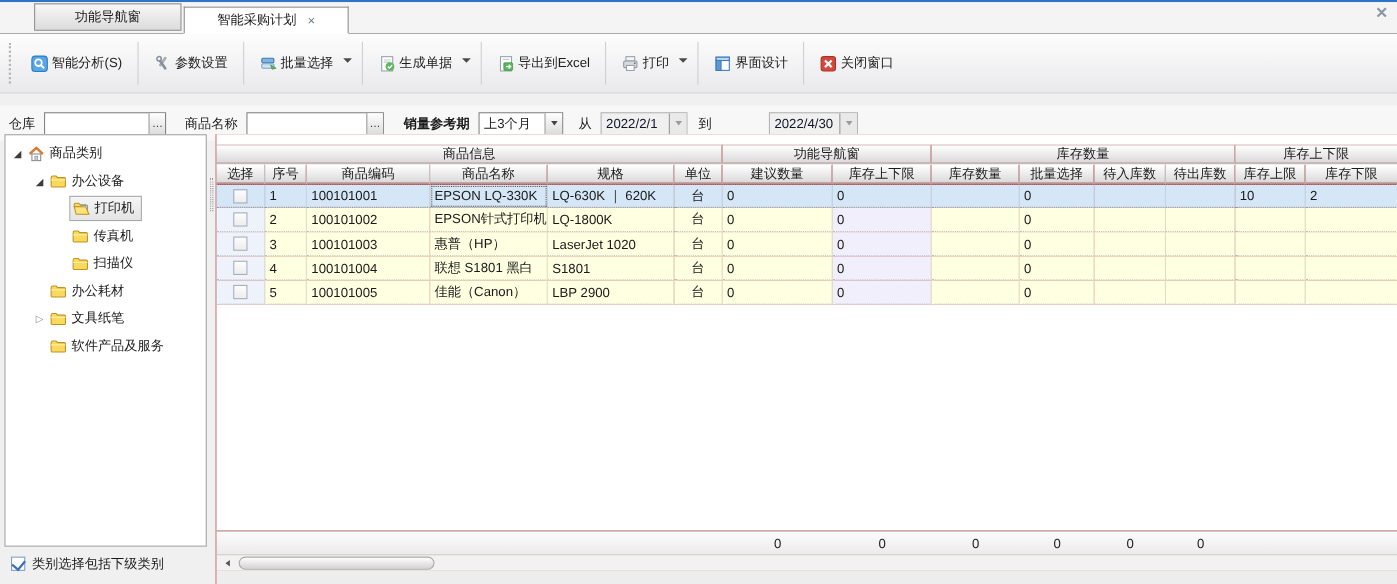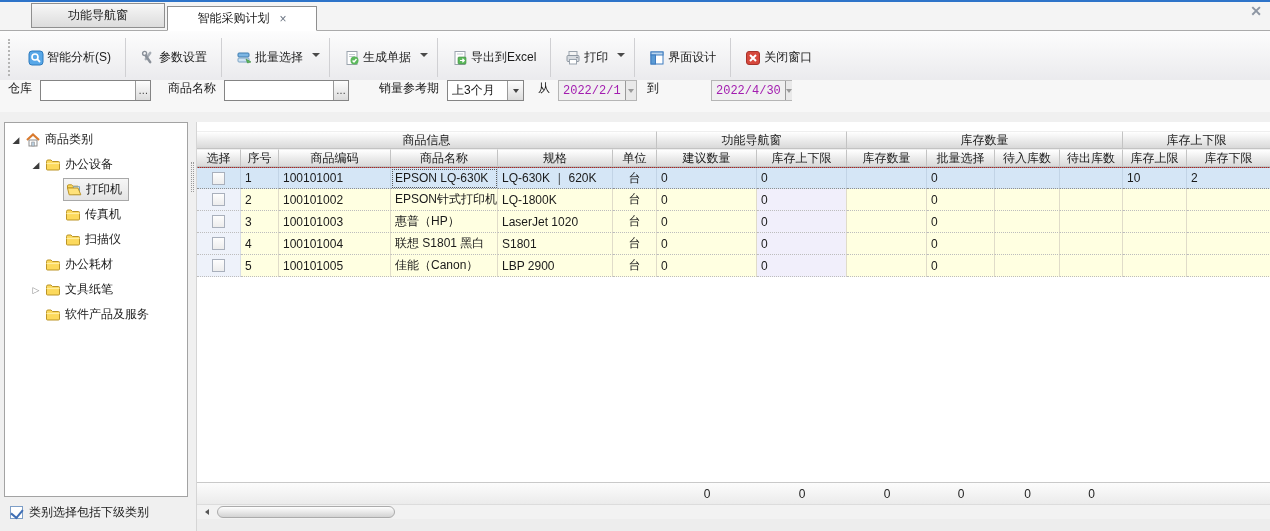--- a/index.html
+++ b/index.html
@@ -30,32 +30,32 @@
           padding:3px 12px; gap:3px; position:relative; cursor:pointer; }
   .tbtn.has-dd { padding-right:24px; }
   .tlabel { white-space:nowrap; color:#1b1b1b; }
   .tsep { width:1px; background:#d0d0d3; margin:7px 2px; }
   .tcaret { position:absolute; right:7px; top:22px; width:0; height:0;
             border-left:4px solid transparent; border-right:4px solid transparent;
             border-top:4px solid #4a4a4a; }
   .icon16 { width:16px; height:16px; display:block; }
 
   
-  .filterbar { position:absolute; top:80px; left:0; width:100%; height:32px; background:#f7f7f7;
-               display:flex; padding-left:8px; }
+  .filterbar { position:absolute; top:96px; left:0; width:100%; height:32px; background:#f7f7f7;
+               display:flex; align-items:center; padding-left:8px; }
   .flabel { margin-right:8px; white-space:nowrap; }
   .box { height:21px; border:1px solid #848484; background:#fff; display:flex; align-items:center; }
   .box input { border:none; outline:none; height:100%; width:100%; font:12px "Liberation Sans",sans-serif; padding:0 3px; background:transparent; }
   .sq-btn { width:17px; height:100%; border-left:1px solid #9a9a9a; background:linear-gradient(#fefefe,#dcdcdc);
             display:flex; align-items:center; justify-content:center; font-size:10px; color:#333; cursor:pointer; }
   .dd-btn { width:16px; height:100%; border-left:1px solid #9a9a9a; background:linear-gradient(#fefefe,#dcdcdc);
             display:flex; align-items:center; justify-content:center; cursor:pointer; }
   .dd-btn::after { content:""; width:0; height:0; border-left:3.5px solid transparent;
                    border-right:3.5px solid transparent; border-top:4px solid #444; }
-  .box.disabled { background:#f0f0f0; border-color:#b5b5b5; color:#a21caf;font-family:Liberation Mono, monospace; }
+  .box.disabled { background:#f0f0f0; border-color:#b5b5b5; color:#0f172a; }
   .box.disabled .dd-btn { background:#e9e9e9; }
   .box.disabled .dd-btn::after { border-top-color:#9a9a9a; }
   .val { padding:0 4px; white-space:nowrap; }
 
   
   .tree-panel { position:absolute; left:4px; top:122px; width:184px; height:375px;
                 background:#fff; border:1px solid #a3a3a3; overflow:hidden; padding-top:4px; }
   .titem { display:flex; align-items:center; height:25px; cursor:pointer; white-space:nowrap; }
   .titem .exp { width:14px; text-align:center; font-size:9px; color:#3c3c3c; flex:none; }
   .titem .exp.collapsed { color:#8a8a8a; }
@@ -225,21 +225,21 @@
       <input value="" style="">
       <span class="sq-btn">…</span>
     </span>
 
     <span class="flabel" style="margin-left:17px;">商品名称</span>
     <span class="box" style="width:125px;">
       <input value="" style="">
       <span class="sq-btn">…</span>
     </span>
 
-    <span class="flabel" style="margin-left:30px;">销量参考期</span>
+    <span class="flabel" style="margin-left:18px;font-weight:bold;">销量参考期</span>
     <span class="box" style="width:77px;">
       <span class="val" style="flex:1;">上3个月</span>
       <span class="dd-btn"></span>
     </span>
 
     <span class="flabel" style="margin-left:14px;">从</span>
     <span class="box disabled" style="width:79px;">
       <span class="val" style="flex:1;">2022/2/1</span>
       <span class="dd-btn"></span>
     </span>
@@ -371,21 +371,21 @@
       <div class="hcell c-up">库存上限</div>
       <div class="hcell c-low">库存下限</div>
     </div>
 
     <div class="row selected">
       <div class="cell c-sel sel-col">
           <span class="rcb"></span>
         </div>
       <div class="cell c-idx">1</div>
       <div class="cell c-code">100101001</div>
-      <div class="cell c-name focus">EPSON LQ-630K</div>
+      <div class="cell c-name focus">EPSON LQ-330K</div>
       <div class="cell c-spec">LQ-630K ｜ 620K</div>
       <div class="cell c-unit center">台</div>
       <div class="cell c-sug">0</div>
       <div class="cell c-plan">0</div>
       <div class="cell c-stk"></div>
       <div class="cell c-avl">0</div>
       <div class="cell c-pin"></div>
       <div class="cell c-pout"></div>
       <div class="cell c-up">10</div>
       <div class="cell c-low">2</div>

